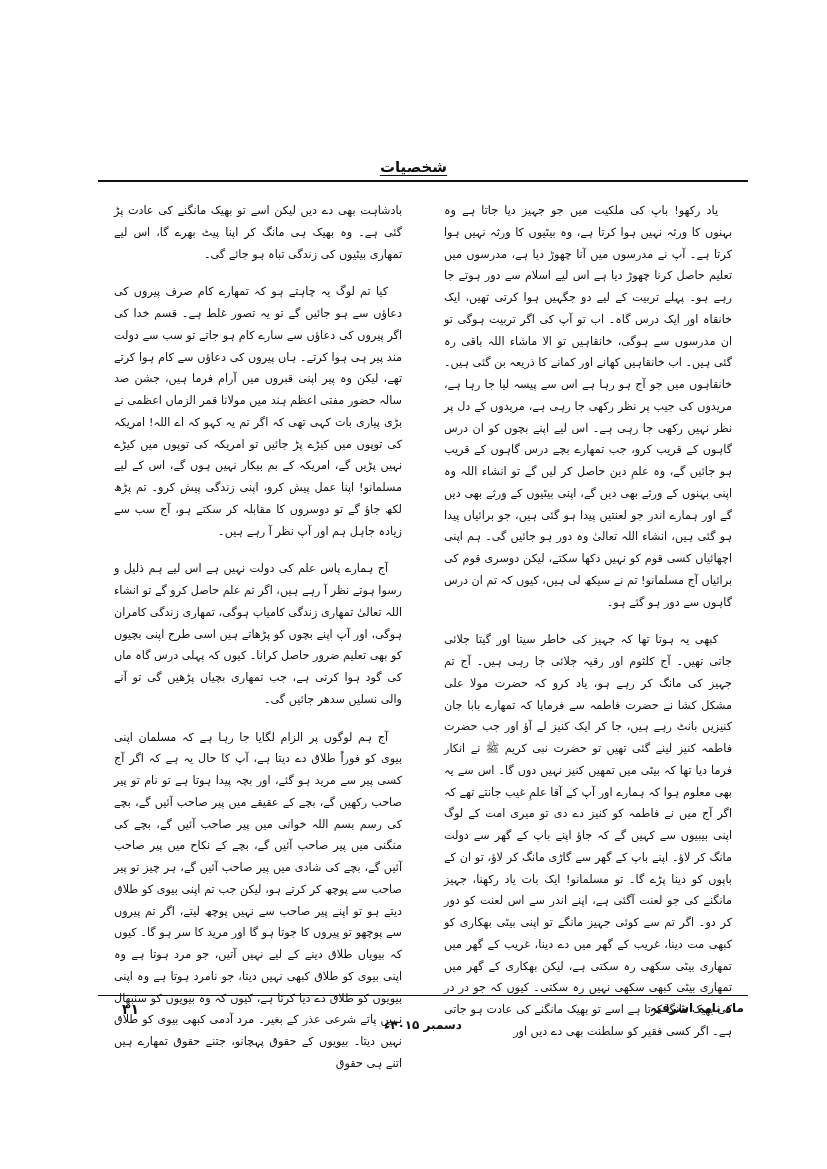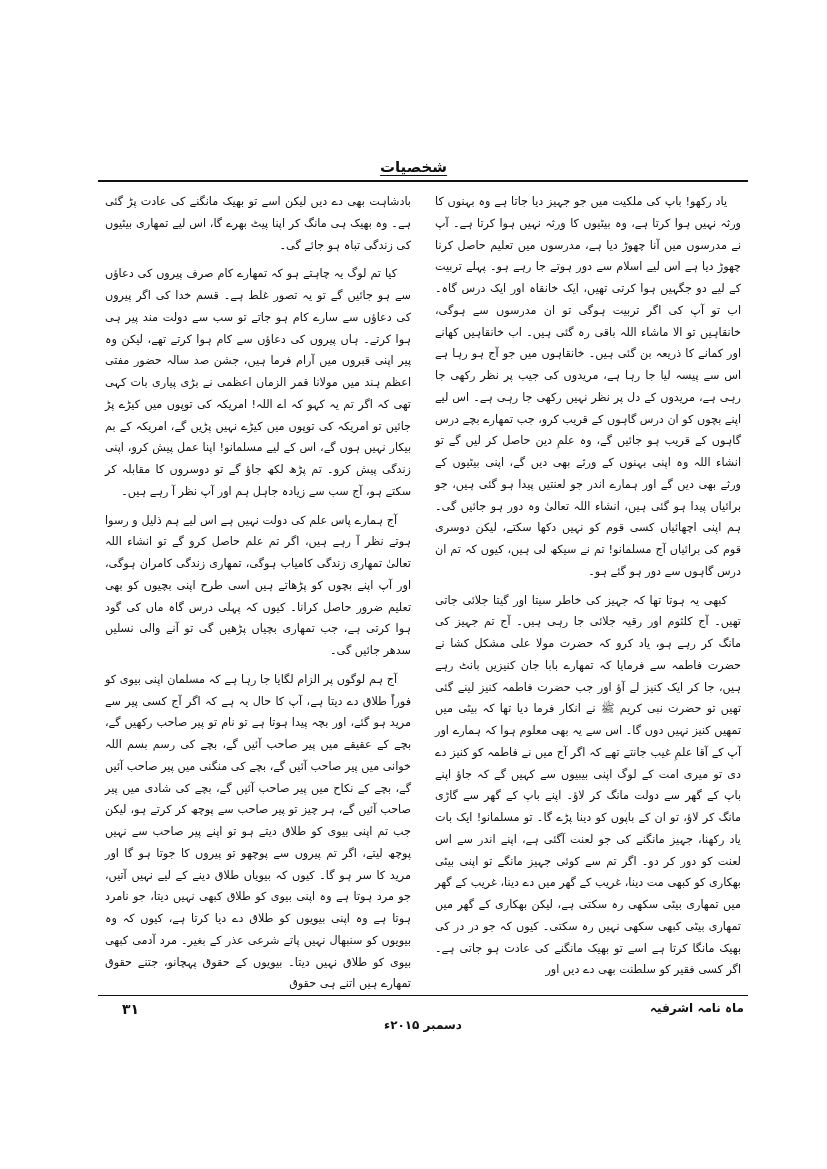--- a/index.html
+++ b/index.html
@@ -7,21 +7,21 @@
          font-family: "DejaVu Sans", sans-serif; color: #111; }
   .page { position: absolute; left: 0; top: 0; width: 827px; height: 1084px; }
   .section-title { position: absolute; left: 0; width: 827px; top: 158px; text-align: center;
                    font-size: 15px; font-weight: bold; direction: rtl; }
   .section-title span { text-decoration: underline; text-underline-offset: 3px; }
   .top-rule { position: absolute; left: 98px; width: 650px; top: 180px; height: 2px; background: #111; }
   .col { position: absolute; top: 184px; width: 320px; direction: rtl; text-align: justify;
          text-align-last: right; font-size: 11.2px; line-height: 21.75px; }
   .col-right { left: 428px; }
   .col-left  { left: 98px; }
-  .col p { margin: 7px; }
+  .col p { margin: 16px; }
   .col p.indent { text-indent: 14px; }
   .bottom-rule { position: absolute; left: 98px; width: 650px; top: 995px; height: 1px; background: #111; }
   .footer { position: absolute; top: 1001px; left: 98px; width: 650px; height: 22px; direction: rtl; font-size: 12px; }
   .footer .mag { position: absolute; right: 4px; top: 0; font-weight: bold; }
   .footer .date { position: absolute; left: 0; right: 0; text-align: center; top: 17px; font-weight: bold; }
   .footer .pnum { position: absolute; left: 8px; top: 0; font-weight: bold; font-size: 14px; margin-left: 16px; }
 </style>
 </head>
 <body>
 

